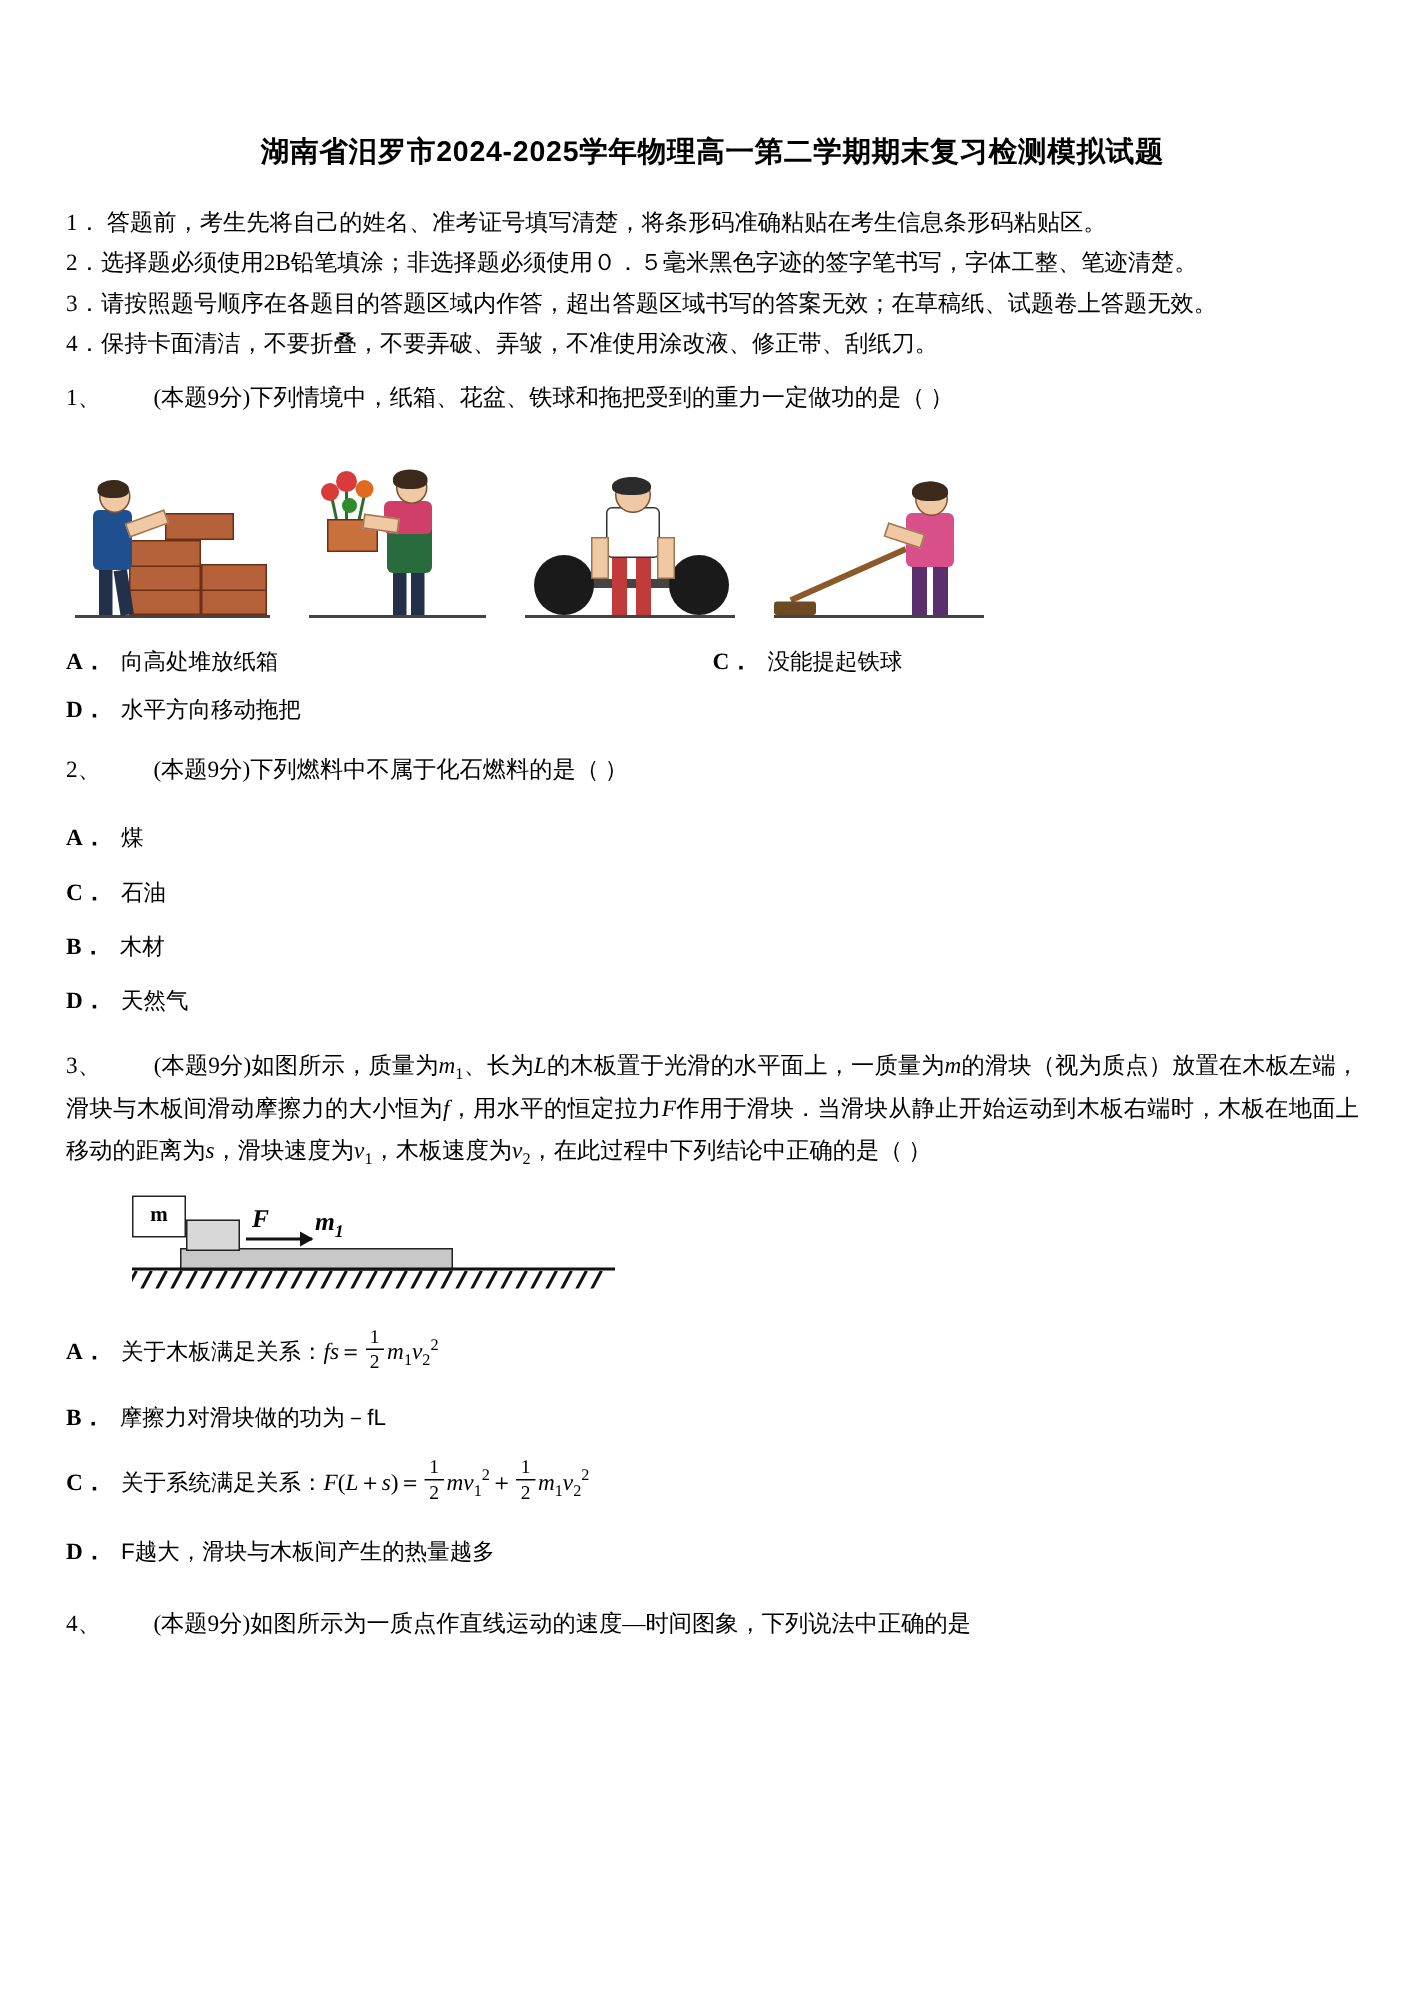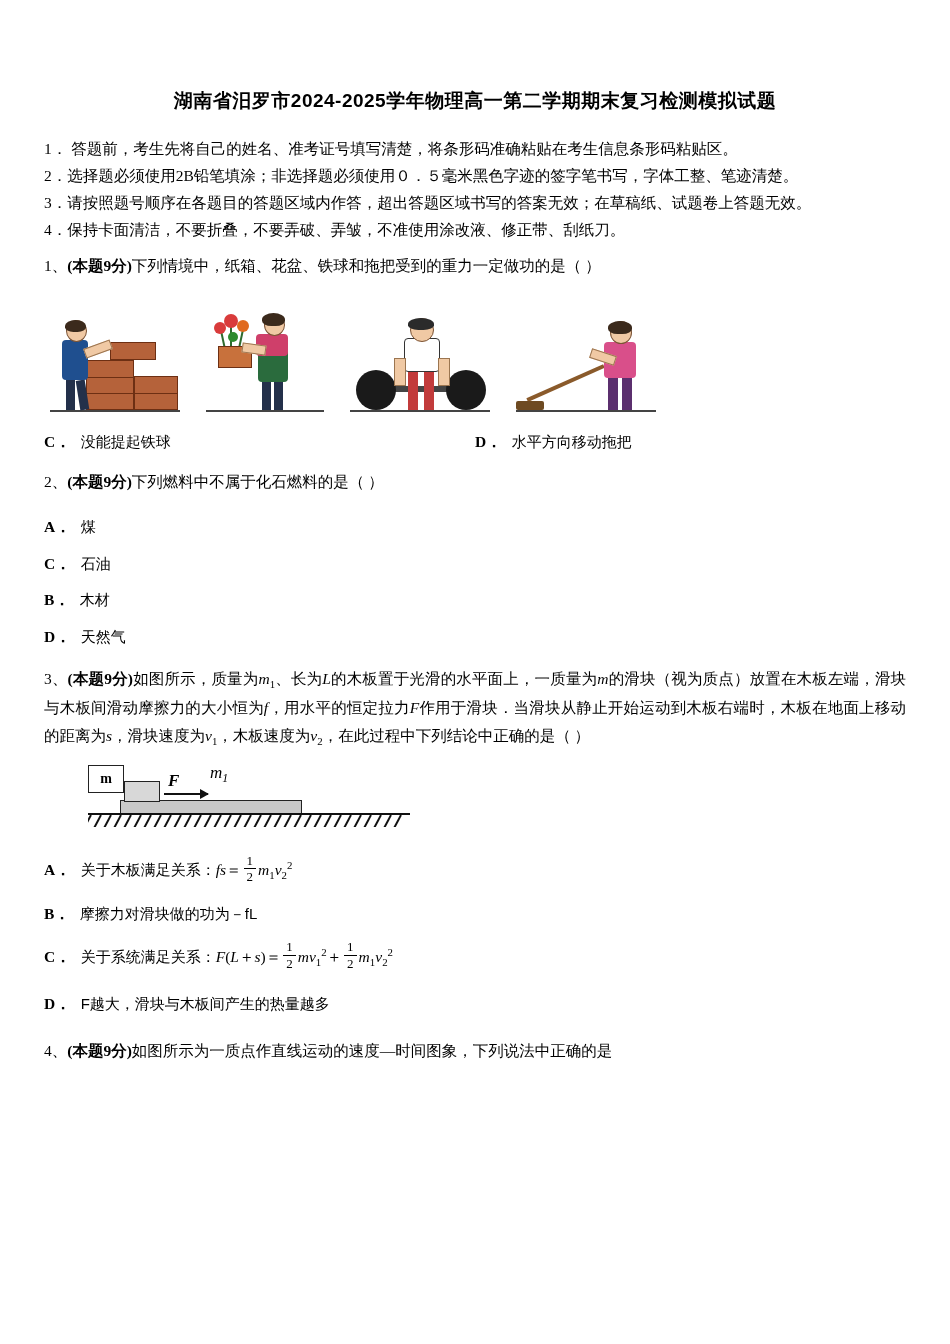--- a/index.html
+++ b/index.html
@@ -52,21 +52,22 @@
   .q-stem {
     font-size: 15.5px;
     line-height: 1.78;
     margin: 10px 0 0 0;
     text-align: justify;
   }
   .q-num {
     font-weight: normal;
   }
   .q-tag {
-    font-weight: bold;
+    font-weight: normal;
+    margin-left: 35px;
   }
   .opts-grid {
     display: flex;
     flex-wrap: wrap;
     margin-top: 14px;
   }
   .opt-half {
     width: 50%;
     box-sizing: border-box;
     font-size: 15.5px;
@@ -199,24 +200,24 @@
     left: 80px;
     bottom: 42px;
     font-family: "Liberation Serif", serif;
     font-style: italic;
     font-weight: bold;
     font-size: 17px;
   }
   .fig2 .m1label {
     position: absolute;
     left: 122px;
-    bottom: 47px;
+    bottom: 37px;
     font-family: "Liberation Serif", serif;
     font-style: italic;
-    font-weight: normal;
+    font-weight: bold;
     font-size: 17px;
   }
   .fig2 .hatch {
     position: absolute;
     left: 0;
     bottom: 6px;
     width: 322px;
     height: 12px;
     border-top: 2px solid #111;
     overflow: hidden;
@@ -334,20 +335,23 @@
         <div class="torso" style="left:88px; bottom:34px; width:32px; height:36px; background:#d94f8a;"></div>
         <div class="arm" style="left:74px; bottom:50px; width:24px; height:8px; transform:rotate(18deg);"></div>
         <div class="head" style="left:94px; bottom:68px; width:20px; height:21px;"></div>
         <div class="hair" style="left:92px; bottom:78px; width:24px; height:13px;"></div>
       </div>
 
     </div>
   </div>
 
   <div class="opts-grid">
+    <div class="opt-half">
+      <span class="opt-label">A．</span><span class="opt-text">向高处堆放纸箱</span>
+    </div>
     <div class="opt-half">
       <span class="opt-label">C．</span><span class="opt-text">没能提起铁球</span>
     </div>
     <div class="opt-half">
       <span class="opt-label">D．</span><span class="opt-text">水平方向移动拖把</span>
     </div>
   </div>
 
   <div class="q-stem">
     <span class="q-num">2、</span><span class="q-tag">(本题9分)</span><span>下列燃料中不属于化石燃料的是（    ）</span>

